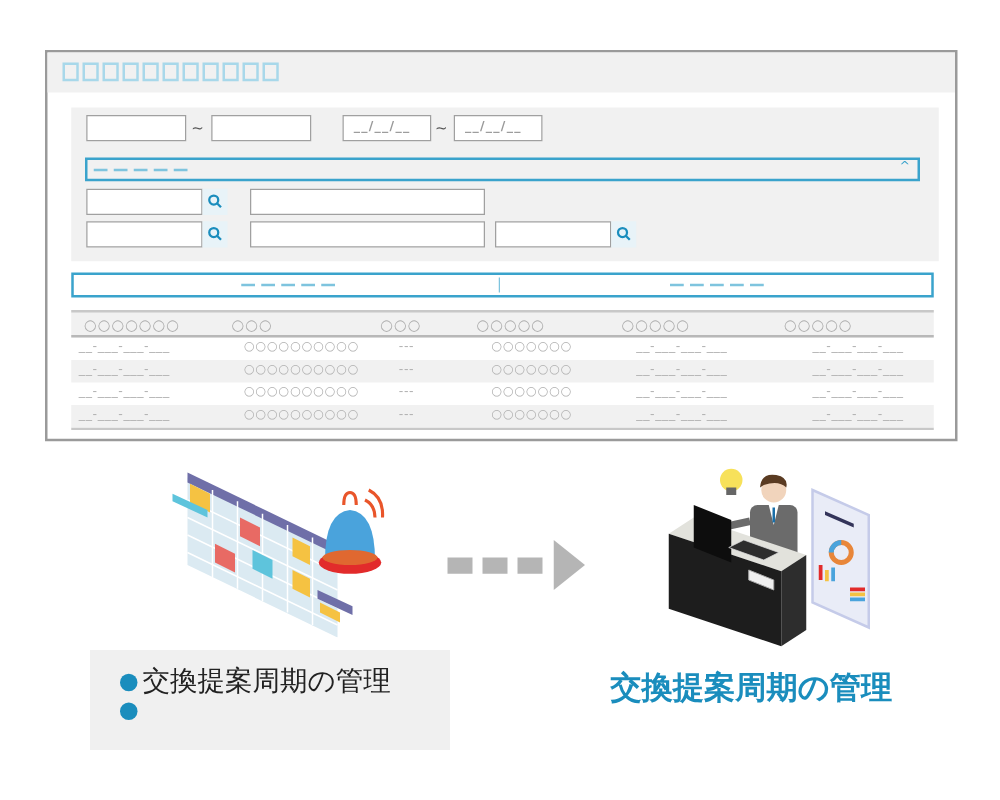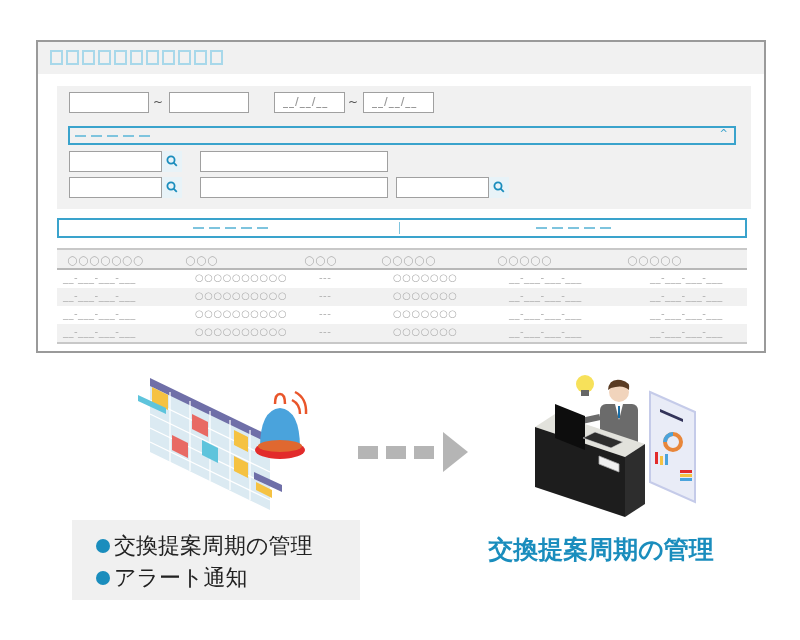--- a/index.html
+++ b/index.html
@@ -266,19 +266,18 @@
   </g>
 </svg>
 
 <div class="features">
   <div class="feature">
     <span class="bullet"></span>
     <span>交換提案周期の管理</span>
   </div>
   <div class="feature">
     <span class="bullet"></span>
-    <span>アラート通知</span>
   </div>
 </div>
 
 <div class="result">
   <div>交換提案周期の管理</div>
 </div>
 
 </body></html>

